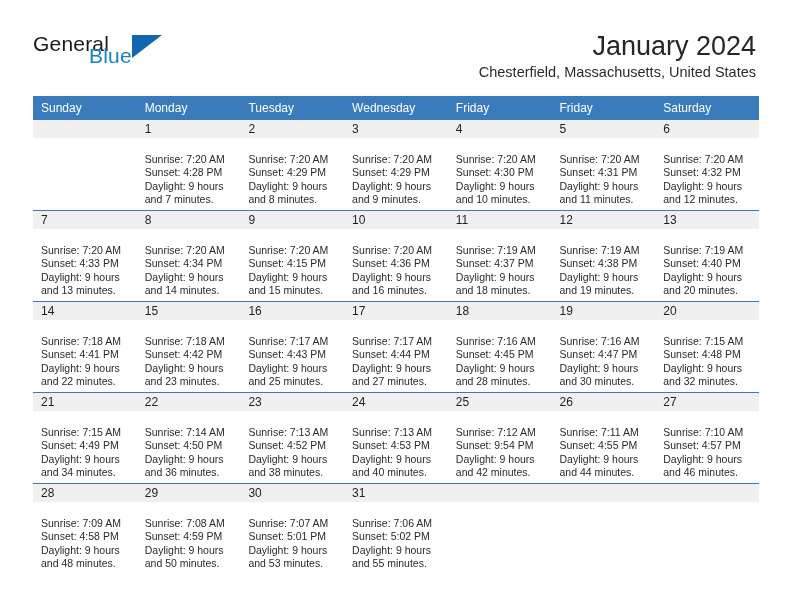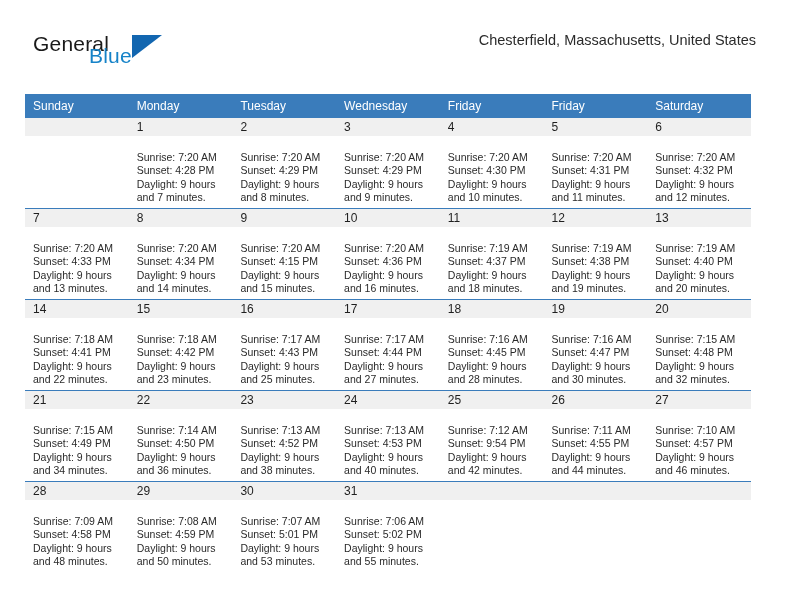--- a/index.html
+++ b/index.html
@@ -73,21 +73,21 @@
   .location {
     font-size: 14.5px;
     color: #2b2b2b;
     line-height: 20px;
     margin-top: 0;
     white-space: nowrap;
   }
 
   
   .calendar {
-    margin: 14px 33px 0 25px;
+    margin: 14px 33px 0 33px;
     width: 726px;
   }
   table.cal {
     border-collapse: collapse;
     table-layout: fixed;
     width: 726px;
   }
   table.cal th {
     background: #3a7cbb;
     color: #ffffff;
@@ -143,20 +143,21 @@
 
   <div class="top">
 
     <div class="logo">
       <span class="logo-general">General</span>
       <span class="logo-tri"></span>
       <span class="logo-blue">Blue</span>
     </div>
 
     <div class="titles">
+      <div class="month-title">January 2024</div>
       <div class="location">Chesterfield, Massachusetts, United States</div>
     </div>
 
   </div>
 
   <div class="calendar">
     <table class="cal">
       <thead>
         <tr>
           <th>Sunday</th>

